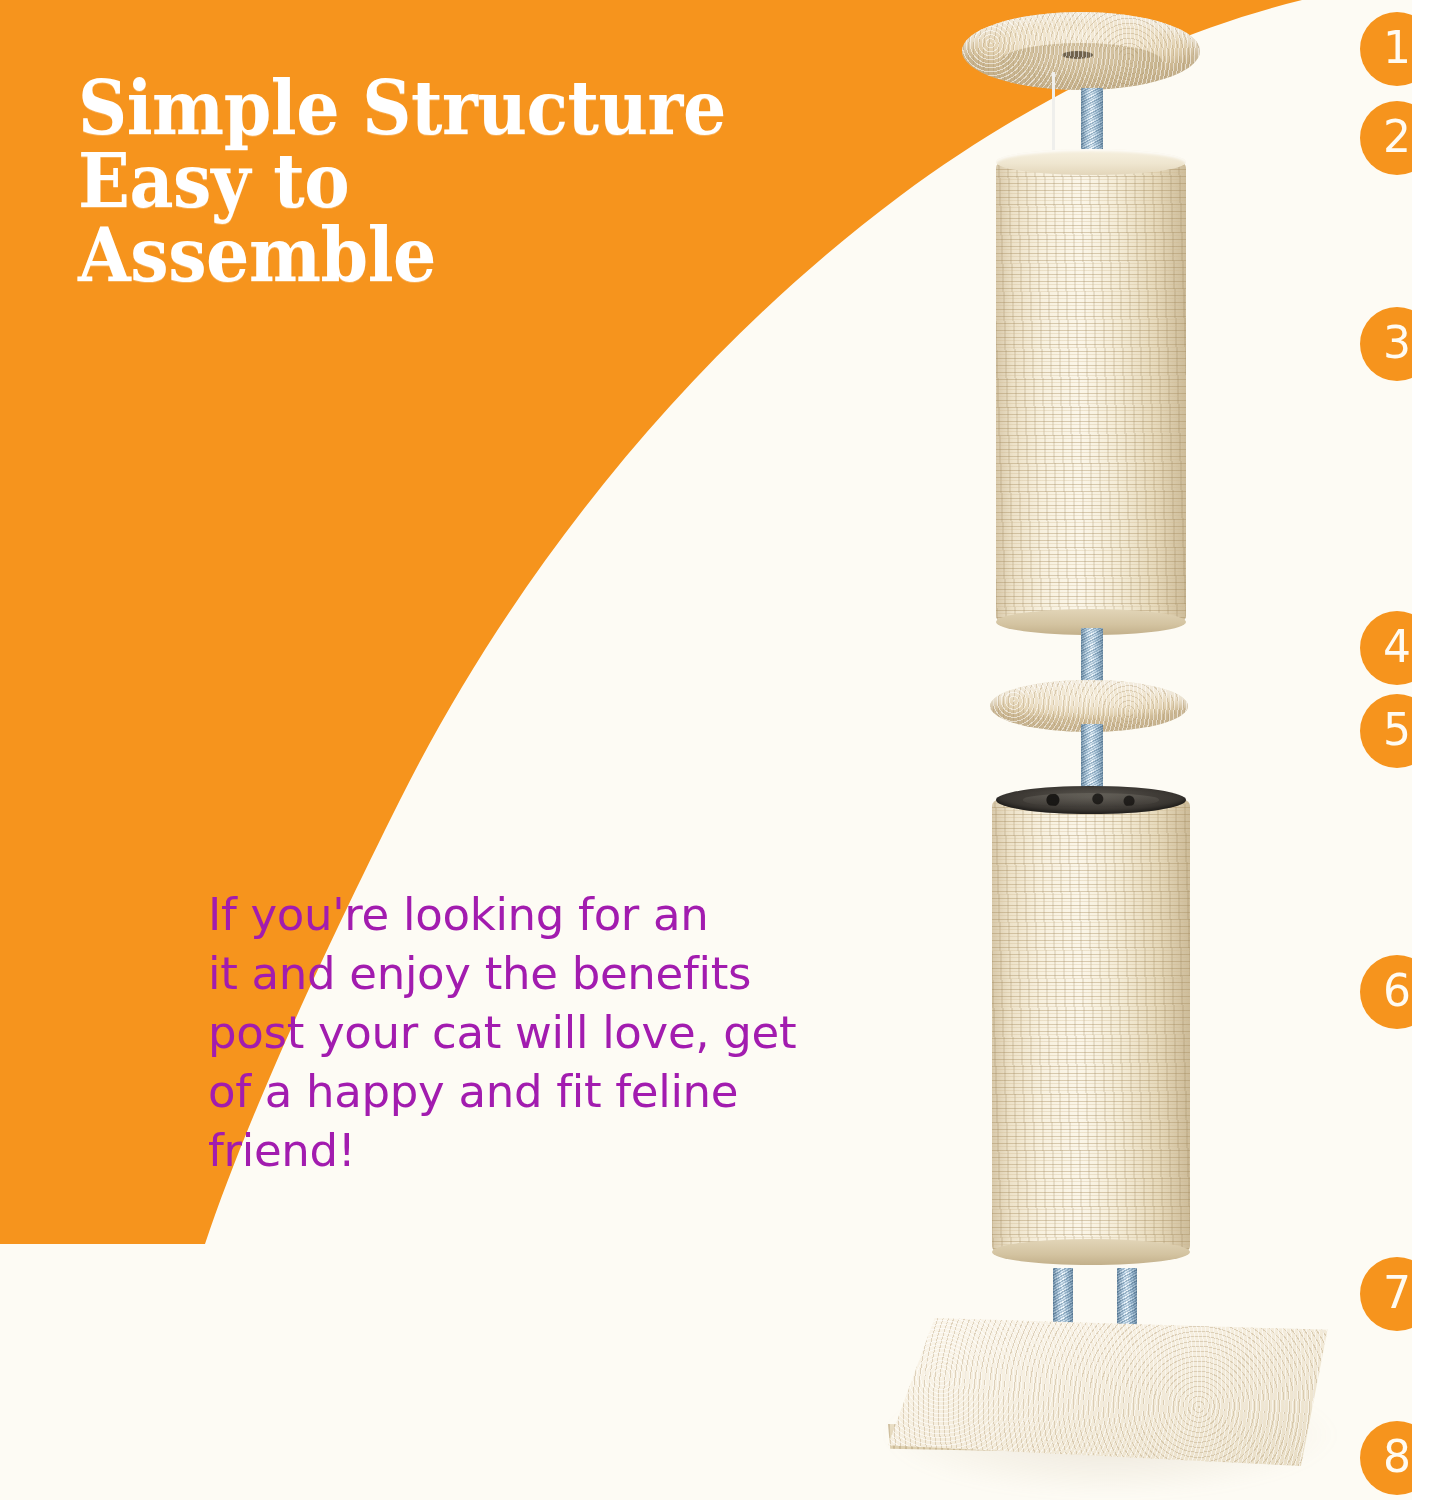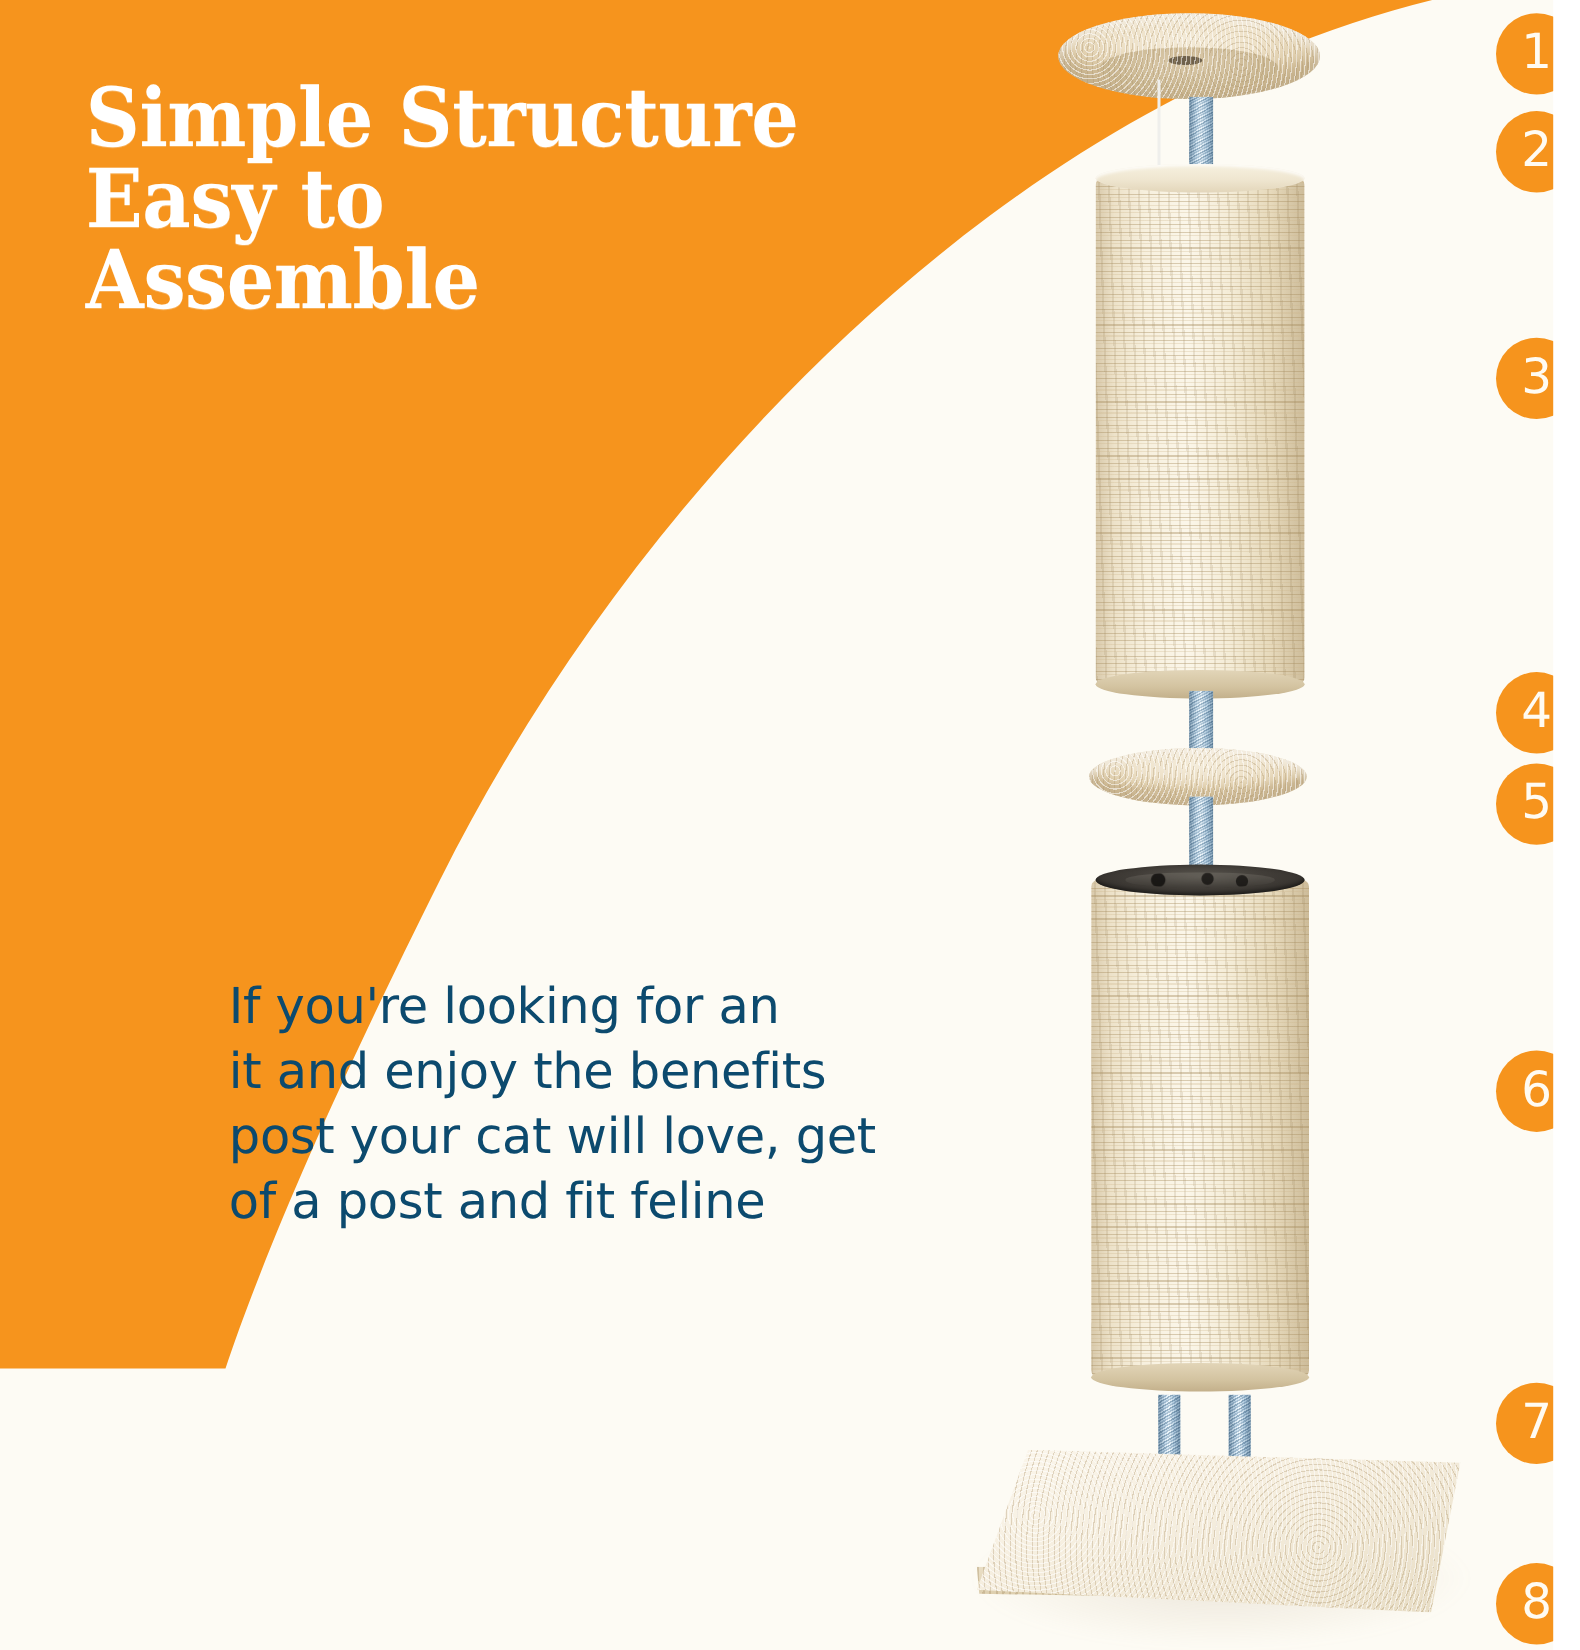--- a/index.html
+++ b/index.html
@@ -44,21 +44,21 @@
     text-shadow: 0 1px 0 rgba(255,255,255,0.25);
   }
   .headline-line { display: block; white-space: nowrap; }
 
   
   .body-copy {
     position: absolute;
     left: 208px;
     top: 886px;
     width: 690px;
-    color: #0c4a6e;
+    color: #a21caf;
     font-family: "DejaVu Sans", "Liberation Sans", sans-serif;
     font-size: 45px;
     line-height: 1.31;
     font-weight: 400;
     letter-spacing: -0.3px;
   }
   .body-line { display: block; white-space: nowrap; }
 
   
   .badge {
@@ -320,21 +320,22 @@
   <div class="headline">
     <span class="headline-line">Simple Structure</span>
     <span class="headline-line">Easy to</span>
     <span class="headline-line">Assemble</span>
   </div>
 
   <div class="body-copy">
     <span class="body-line">If you're looking for an</span>
     <span class="body-line"> it and enjoy the benefits</span>
     <span class="body-line">post your cat will love, get</span>
-    <span class="body-line">of a post and fit feline</span>
+    <span class="body-line">of a happy and fit feline</span>
+    <span class="body-line">friend!</span>
   </div>
 
   <div class="part plush-top">
     <div class="plush-top-inner"></div>
     <div class="plush-top-nub"></div>
     <div class="fuzz"></div>
   </div>
 
   <div class="string" style="left:1052px; top:72px; width:26px; height:182px; transform:rotate(0deg);
               border-left:3px solid #EFEFEC; border-top:none; border-bottom:none; border-right:none;

